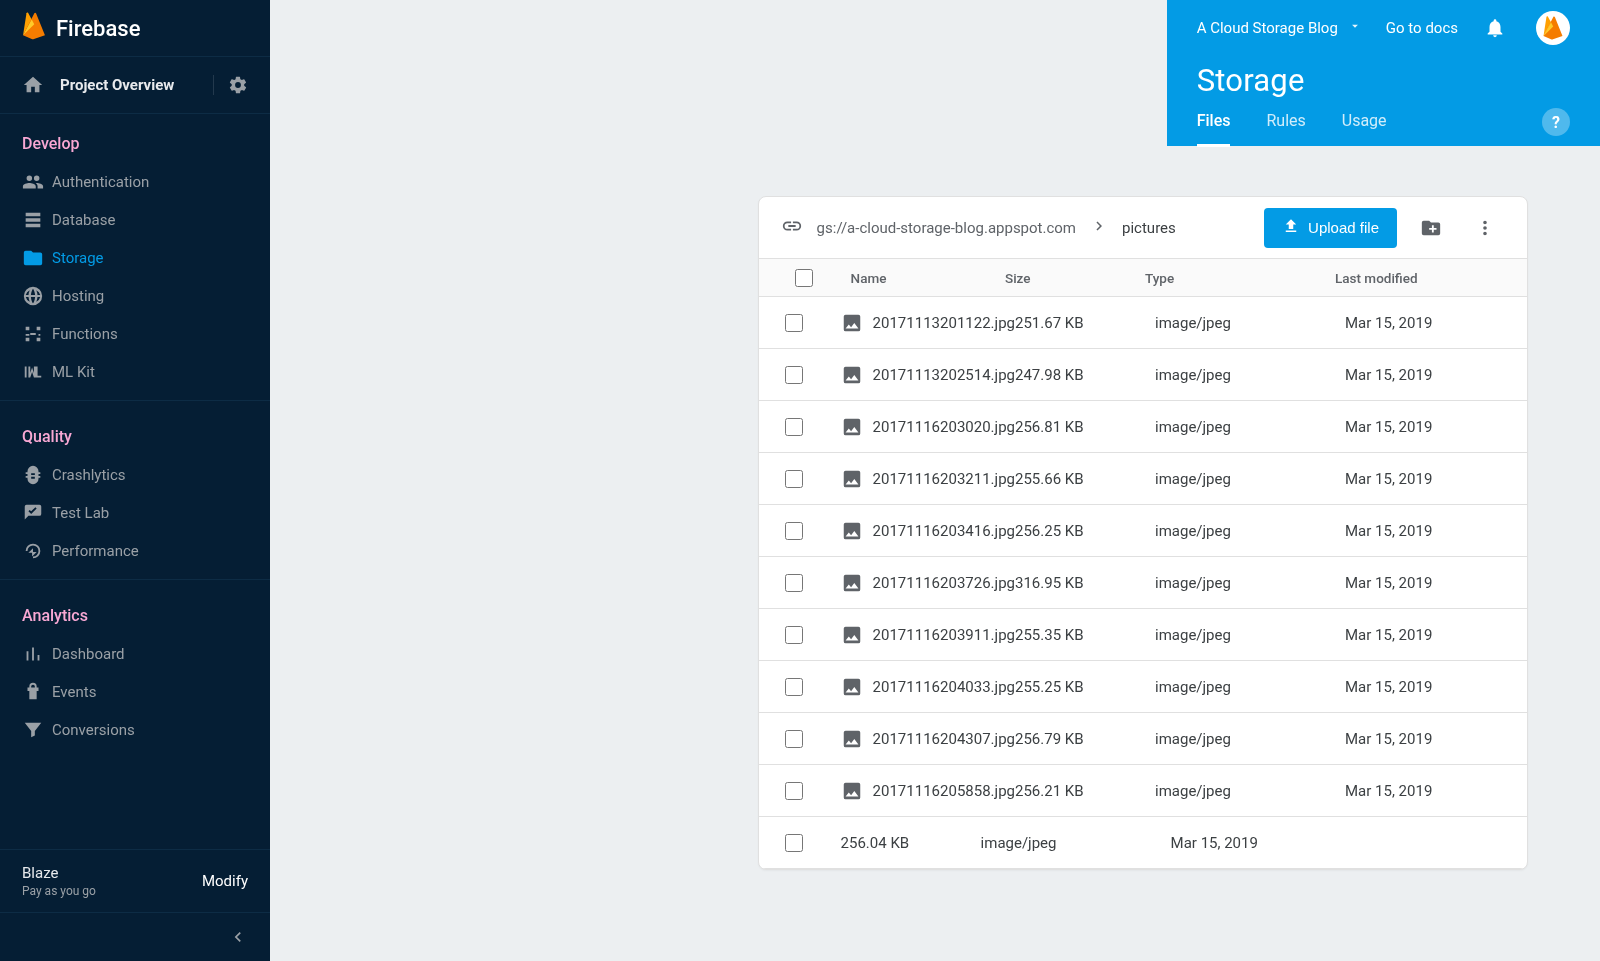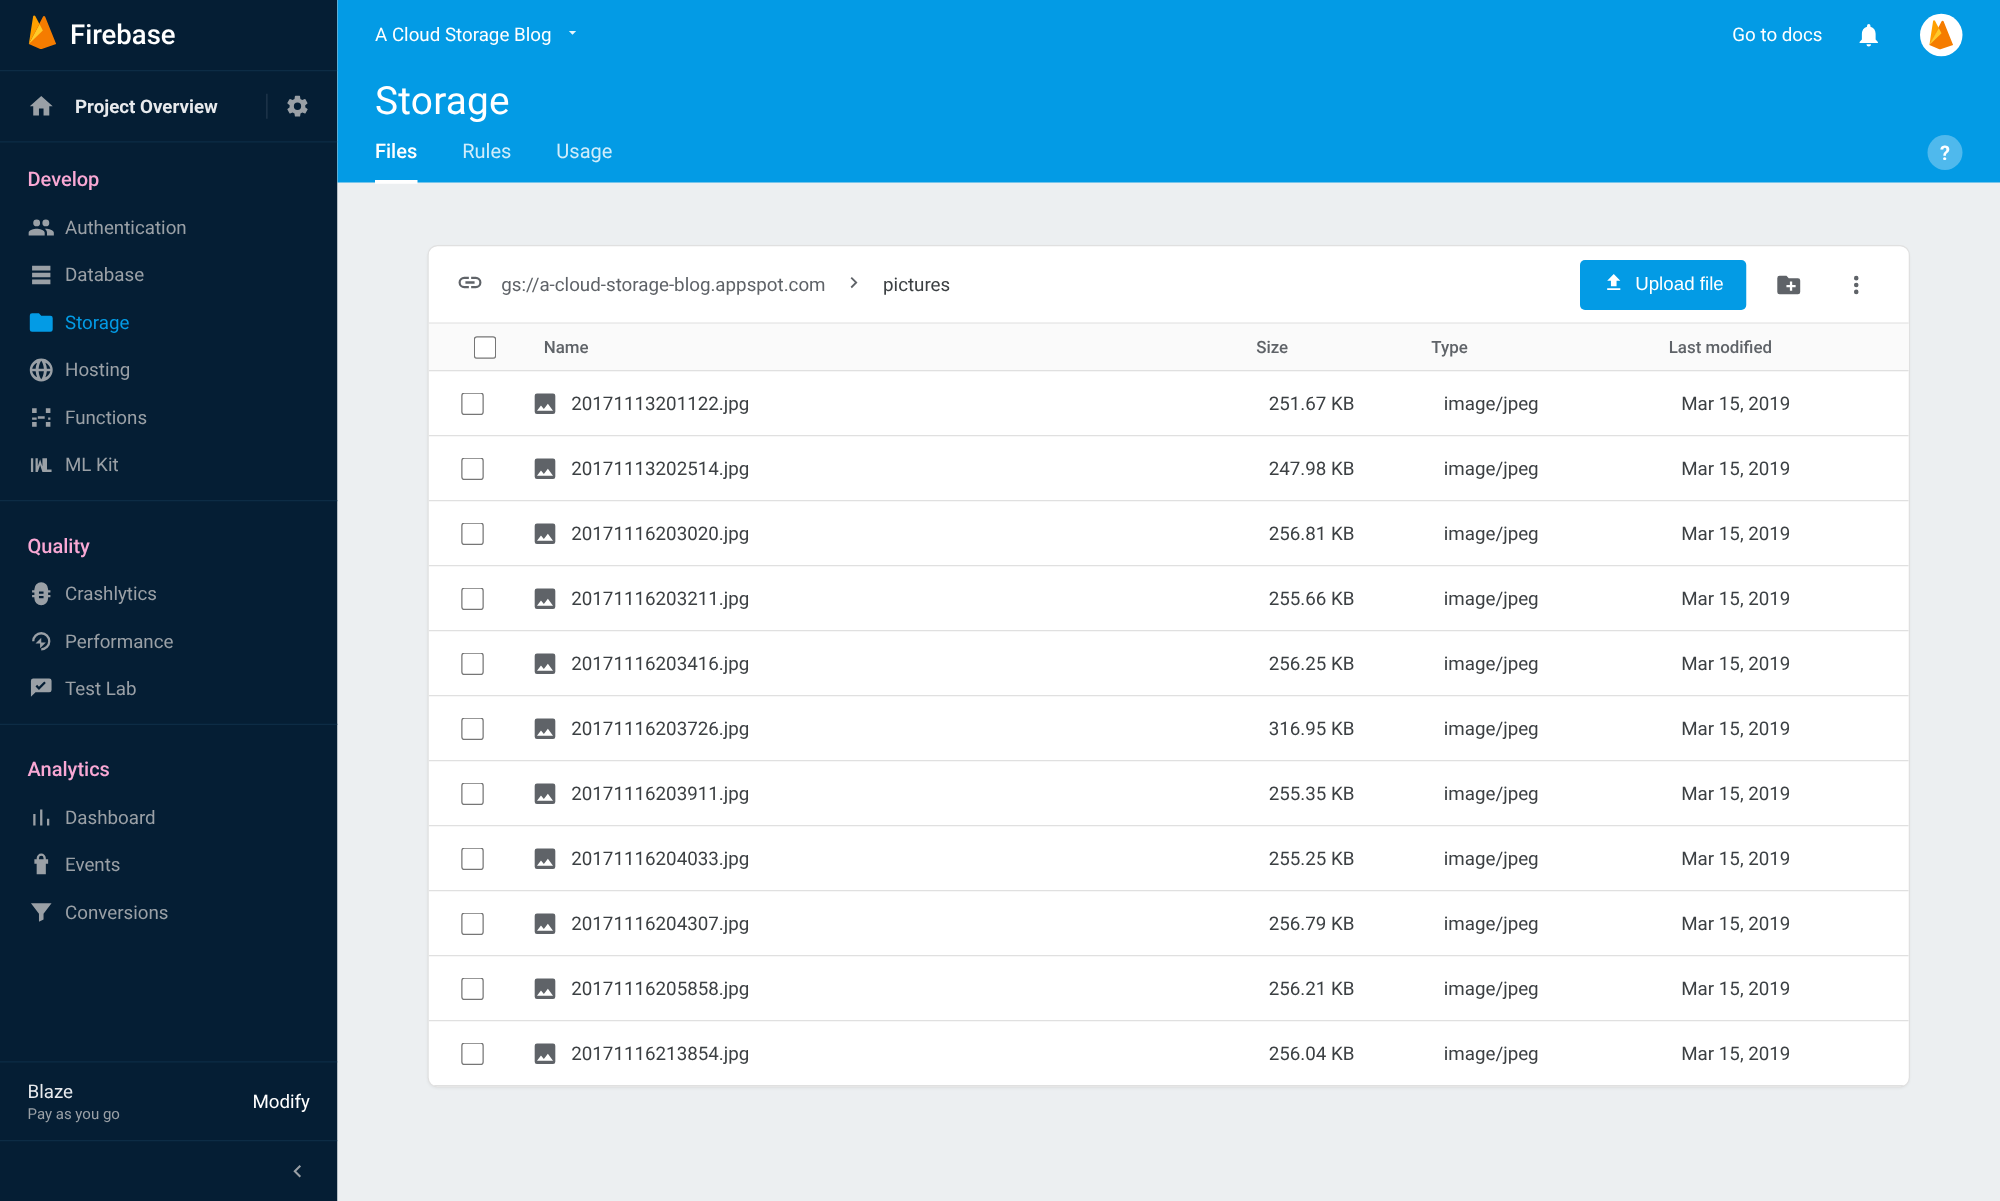--- a/index.html
+++ b/index.html
@@ -36,21 +36,21 @@
   .nav-item.active .icon svg{fill:var(--blue);}
   .section-gap{height:10px;border-bottom:1px solid var(--sidebar-divider);margin-bottom:6px;}
   .sidebar-footer{border-top:1px solid var(--sidebar-divider);}
   .plan{display:flex;align-items:center;justify-content:space-between;padding:14px 22px;}
   .plan .plan-name{color:#e8eaed;font-size:15px;}
   .plan .plan-sub{color:#9aa0a6;font-size:12px;margin-top:2px;}
   .plan .modify{color:#fff;font-size:15px;cursor:pointer;}
   .collapse{display:flex;justify-content:flex-end;padding:14px 22px;color:#9aa0a6;border-top:1px solid var(--sidebar-divider);}
 
   
-  .main{flex:1;display:flex;flex-direction:column;height:100%;background:var(--page-bg);}
+  .main{flex:1;display:flex;flex-direction:column;height:100%;background:var(--page-bg);align-items:flex-end;}
   .header{background:var(--blue);color:#fff;padding:0 30px;}
   .header-top{height:56px;display:flex;align-items:center;gap:12px;}
   .project-switch{display:flex;align-items:center;gap:10px;font-size:15px;cursor:pointer;}
   .project-switch .arrow{opacity:.9;}
   .header-top .spacer{flex:1;}
   .docs-link{font-size:15px;color:#fff;cursor:pointer;margin-right:14px;}
   .notif{display:flex;align-items:center;margin-right:18px;}
   .avatar{width:34px;height:34px;border-radius:50%;background:#fff;display:flex;align-items:center;justify-content:center;}
   .page-title{font-size:31px;font-weight:400;padding:6px 0 12px;letter-spacing:.2px;}
   .tabs{display:flex;gap:36px;align-items:flex-end;}
@@ -168,32 +168,32 @@
         <span class="icon">
           <svg width="22" height="22" viewBox="0 0 24 24">
             <path d="M12 2a6 6 0 0 0-6 6v1H4v2h2v2H4v2h2v1a6 6 0 0 0 12 0v-1h2v-2h-2v-2h2V9h-2V8a6 6 0 0 0-6-6zm-2 12h4v2h-4v-2zm0-4h4v2h-4v-2z"></path>
           </svg>
         </span>
         <span>Crashlytics</span>
       </div>
       <div class="nav-item">
         <span class="icon">
           <svg width="22" height="22" viewBox="0 0 24 24">
+            <path d="M19 3H5a2 2 0 0 0-2 2v14l4-4h12a2 2 0 0 0 2-2V5a2 2 0 0 0-2-2zM10 13 7 10l1.4-1.4L10 10.2l4.6-4.6L16 7l-6 6z"></path>
+          </svg>
+        </span>
+        <span>Test Lab</span>
+      </div>
+      <div class="nav-item">
+        <span class="icon">
+          <svg width="22" height="22" viewBox="0 0 24 24">
             <path d="M12 4a8 8 0 0 0-8 8h2a6 6 0 1 1 6 6v2a8 8 0 0 0 0-16zm0 5-5 5h4v4l5-5h-4V9z"></path>
           </svg>
         </span>
         <span>Performance</span>
-      </div>
-      <div class="nav-item">
-        <span class="icon">
-          <svg width="22" height="22" viewBox="0 0 24 24">
-            <path d="M19 3H5a2 2 0 0 0-2 2v14l4-4h12a2 2 0 0 0 2-2V5a2 2 0 0 0-2-2zM10 13 7 10l1.4-1.4L10 10.2l4.6-4.6L16 7l-6 6z"></path>
-          </svg>
-        </span>
-        <span>Test Lab</span>
       </div>
       <div class="section-gap"></div>
       <div class="section-head">Analytics</div>
       <div class="nav-item">
         <span class="icon">
           <svg width="22" height="22" viewBox="0 0 24 24">
             <path d="M5 9h2v10H5V9zm6-4h2v14h-2V5zm6 8h2v6h-2v-6z"></path>
           </svg>
         </span>
         <span>Dashboard</span>
@@ -475,28 +475,20 @@
               <span>20171116205858.jpg</span>
             </div>
             <div class="col-size">256.21 KB</div>
             <div class="col-type">image/jpeg</div>
             <div class="col-mod">Mar 15, 2019</div>
           </div>
           <div class="row">
             <div class="col-cb">
               <input type="checkbox" class="cb" style="">
             </div>
-            <div class="col-name">
-              <span class="file-ic">
-                <svg width="22" height="22" viewBox="0 0 24 24">
-                  <path d="M21 19V5a2 2 0 0 0-2-2H5a2 2 0 0 0-2 2v14a2 2 0 0 0 2 2h14a2 2 0 0 0 2-2zM8.5 13.5l2.5 3 3.5-4.5 4.5 6H5l3.5-4.5z"></path>
-                </svg>
-              </span>
-              <span>20171116213854.jpg</span>
-            </div>
             <div class="col-size">256.04 KB</div>
             <div class="col-type">image/jpeg</div>
             <div class="col-mod">Mar 15, 2019</div>
           </div>
         </div>
     </div>
   </div>
 </main>
 
 </body></html>

